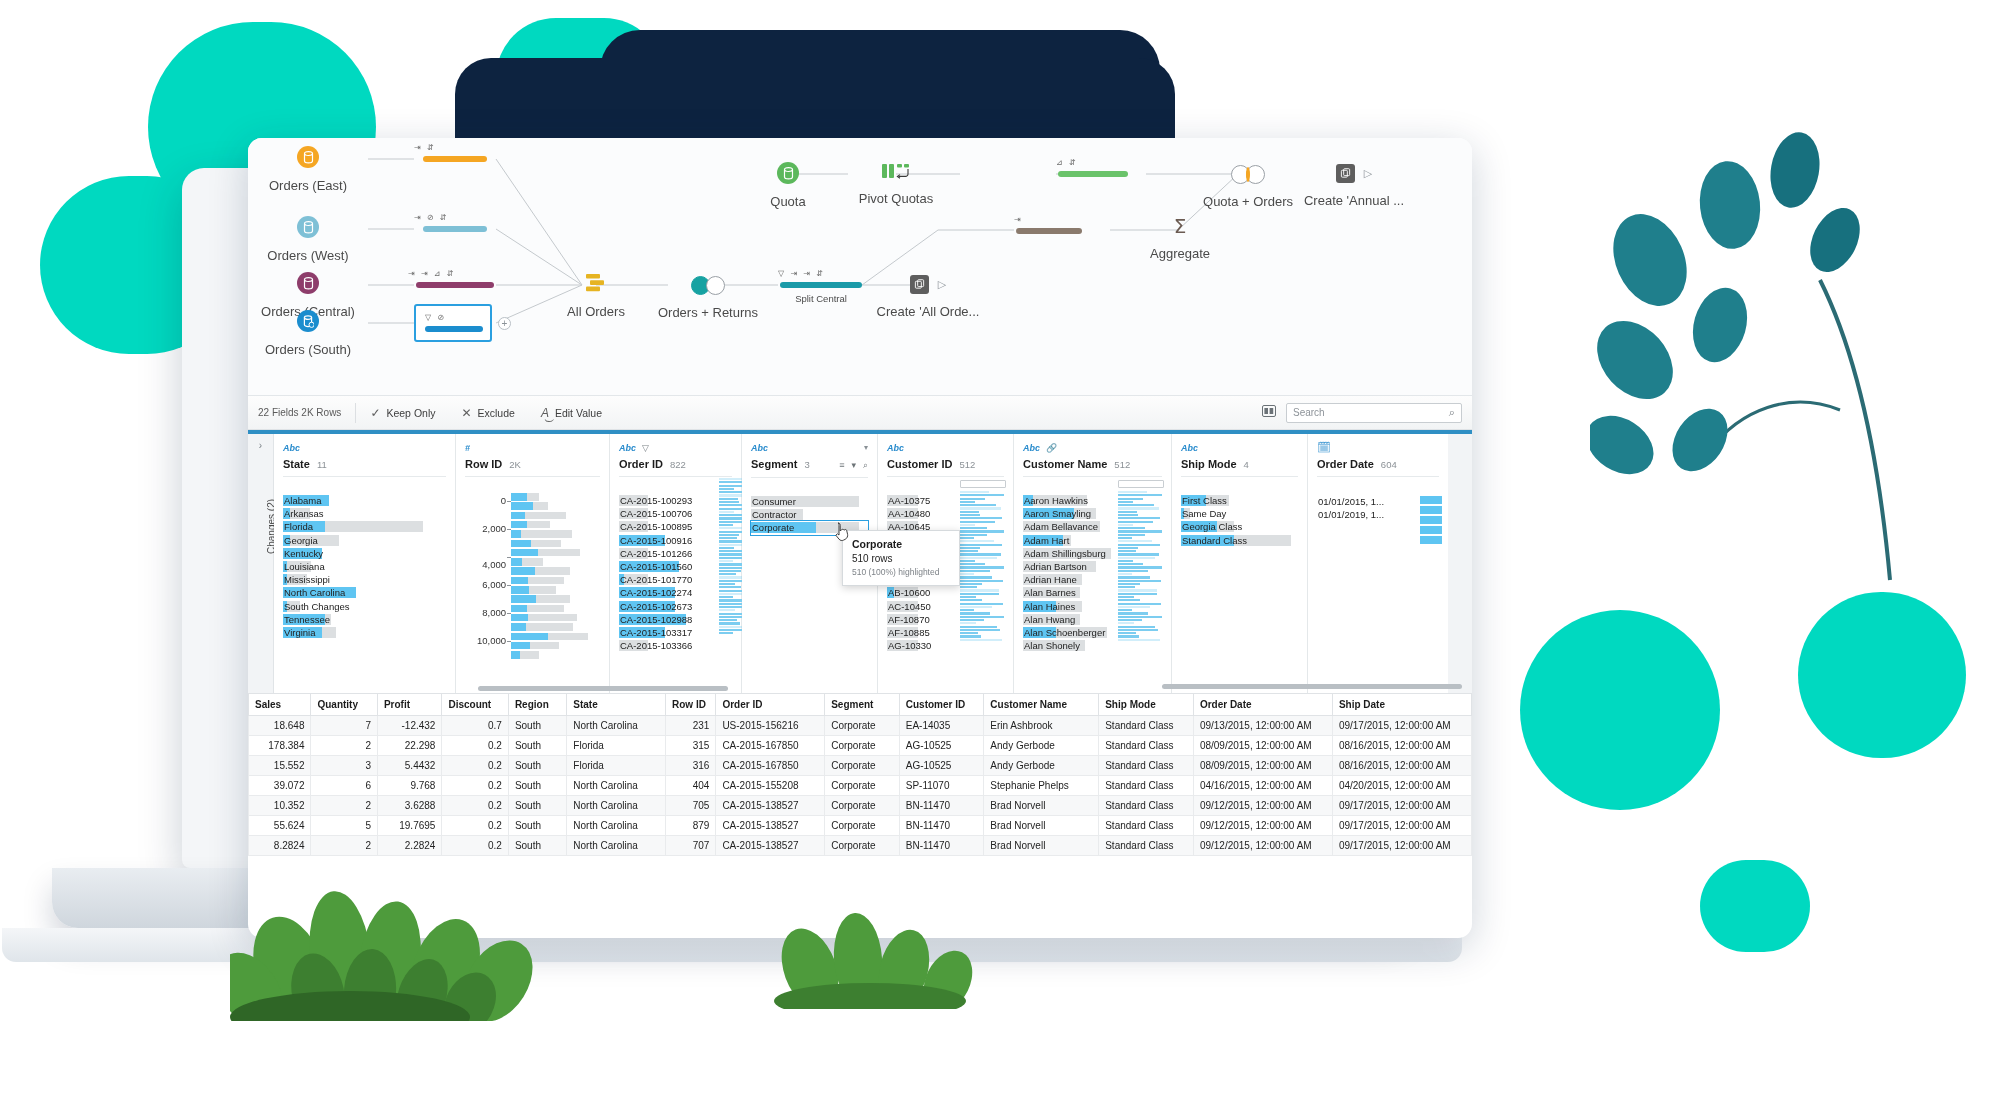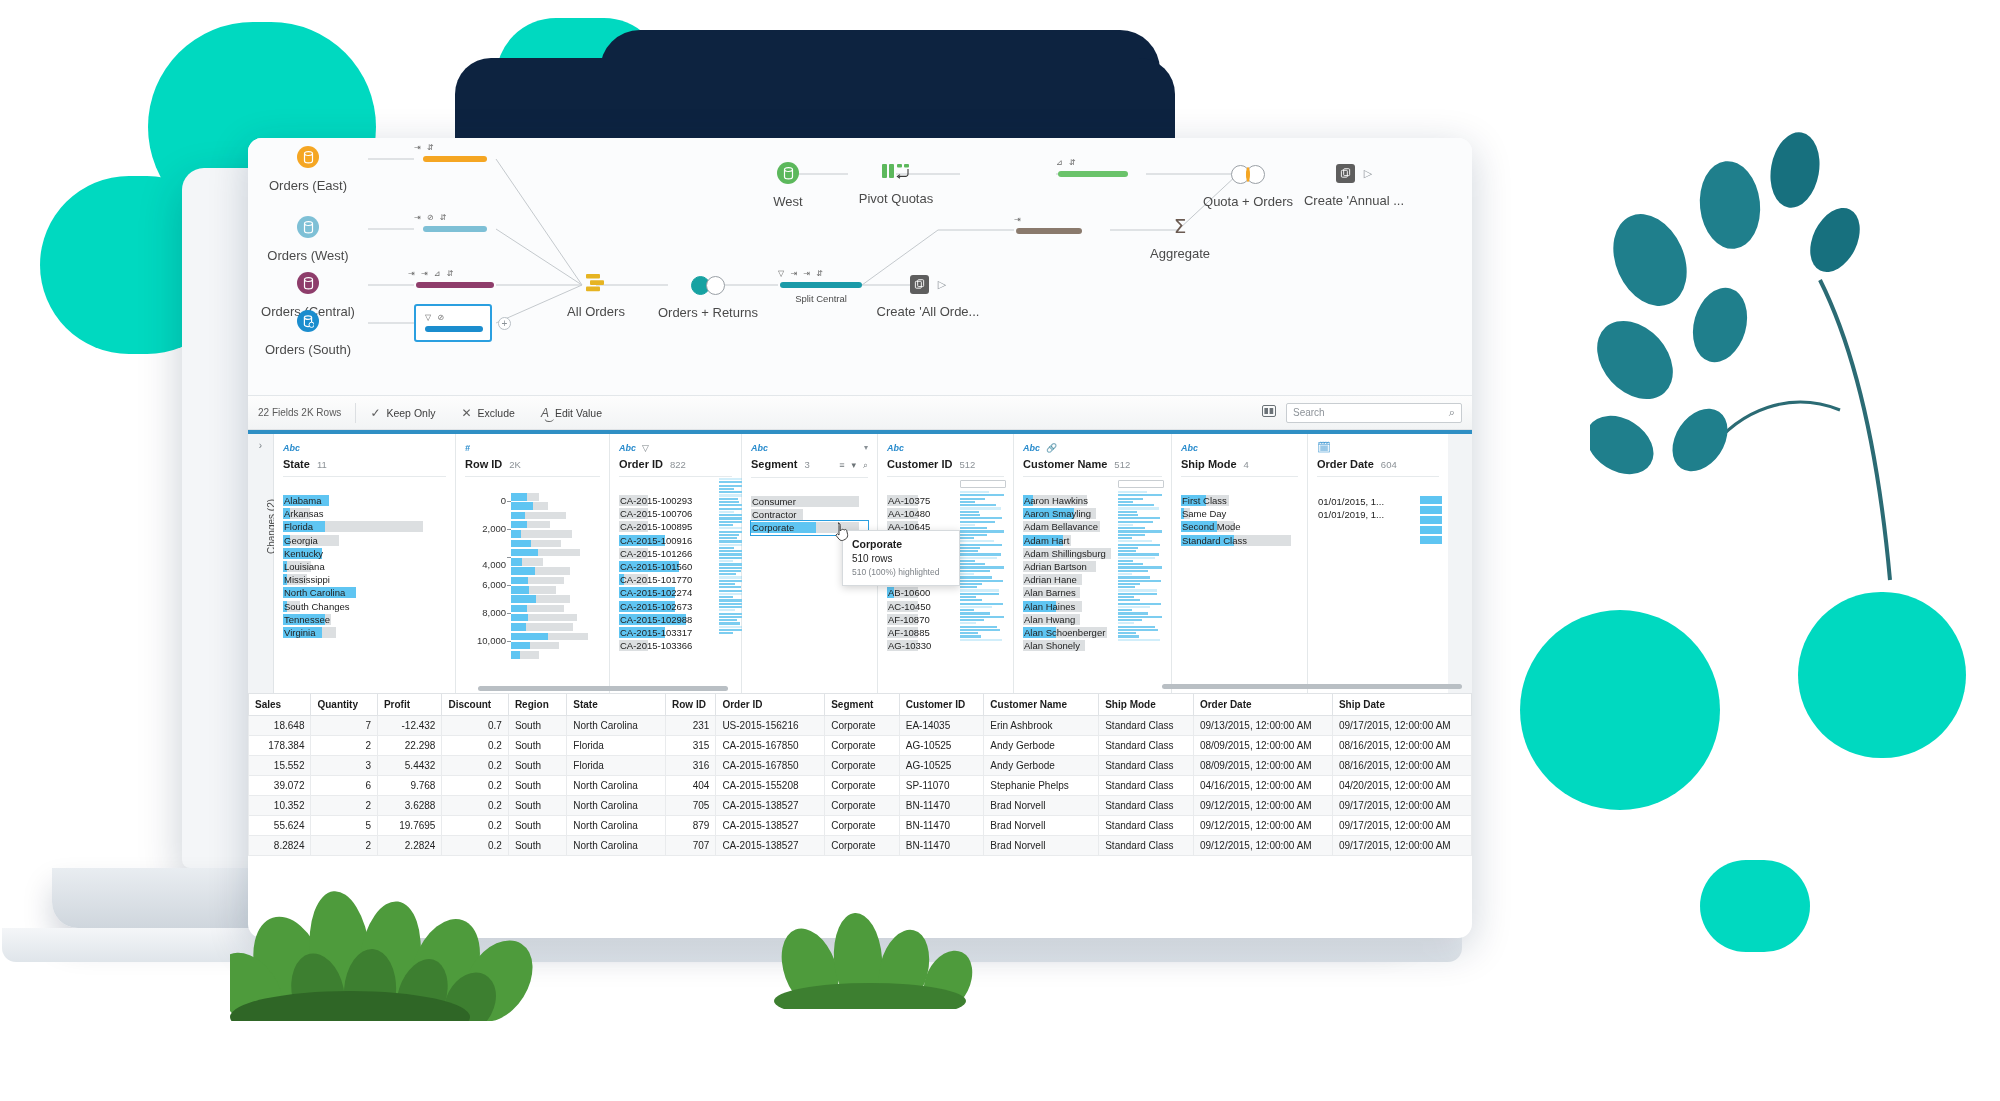--- a/index.html
+++ b/index.html
@@ -350,21 +350,21 @@
       <div class="label">Create 'All Orde...</div>
     </div>
 
     <div class="node" style="left:480px; top:24px;">
       <div class="db-circle" style="background:#5cb85c">
         <svg width="11" height="13" viewBox="0 0 11 13">
             <ellipse cx="5.5" cy="2.6" rx="4" ry="1.9" fill="none" stroke="#fff" stroke-width="1.2"></ellipse>
             <path d="M1.5 2.6 v7.4 a4 1.9 0 0 0 8 0 V2.6" fill="none" stroke="#fff" stroke-width="1.2"></path>
           </svg>
       </div>
-      <div class="label">West</div>
+      <div class="label">Quota</div>
     </div>
 
     <div class="node" style="left:588px; top:25px;">
       <svg width="30" height="16" viewBox="0 0 30 16">
         <rect x="1" y="1" width="5" height="14" rx="1" fill="#5cb85c"></rect>
         <rect x="8" y="1" width="5" height="14" rx="1" fill="#5cb85c"></rect>
         <rect x="16" y="1" width="5" height="3.6" rx="1" fill="#5cb85c"></rect>
         <rect x="23" y="1" width="5" height="3.6" rx="1" fill="#5cb85c"></rect>
         <path d="M27 6 v5 a2.4 2.4 0 0 1 -2.4 2.4 h-7" fill="none" stroke="#3a3a3a" stroke-width="1.1"></path>
         <path d="M19 11.6 l-2.6 1.8 l2.6 1.8" fill="none" stroke="#3a3a3a" stroke-width="1.1"></path>
@@ -1043,21 +1043,21 @@
               <div class="vtxt">First Class</div>
             </div>
             <div class="vrow">
               <div class="vbar" style="width: 8.8px;"></div>
               <div class="vhl" style="width: 3.3px;"></div>
               <div class="vtxt">Same Day</div>
             </div>
             <div class="vrow">
               <div class="vbar" style="width: 52.8px;"></div>
               <div class="vhl" style="width: 36.3px;"></div>
-              <div class="vtxt">Second Mode</div>
+              <div class="vtxt">Georgia Class</div>
             </div>
             <div class="vrow">
               <div class="vbar" style="width: 110px;"></div>
               <div class="vhl" style="width: 52.8px;"></div>
               <div class="vtxt">Standard Class</div>
             </div>
           </div>
       </div>
 
       <div class="card" style="width:140px; border-right:none;">

